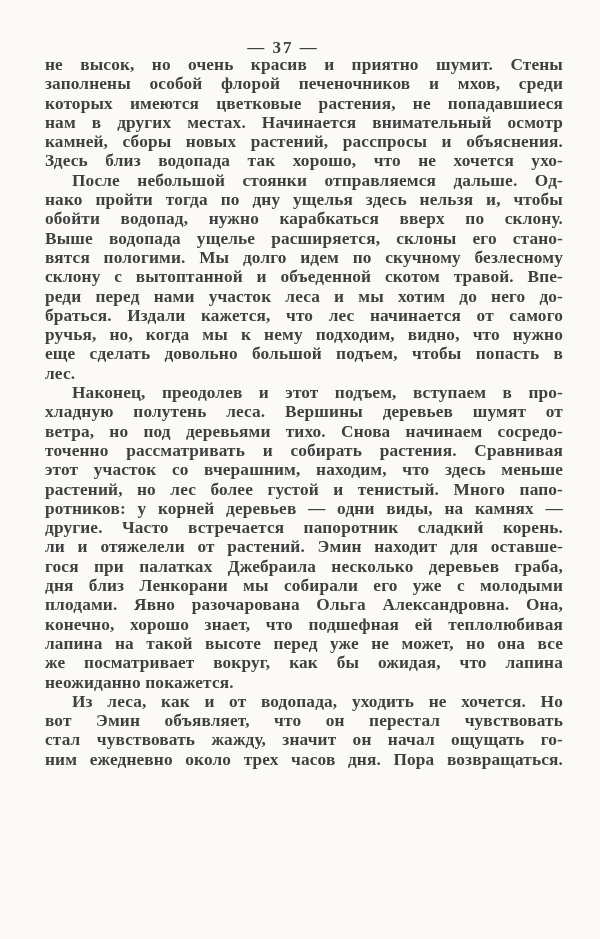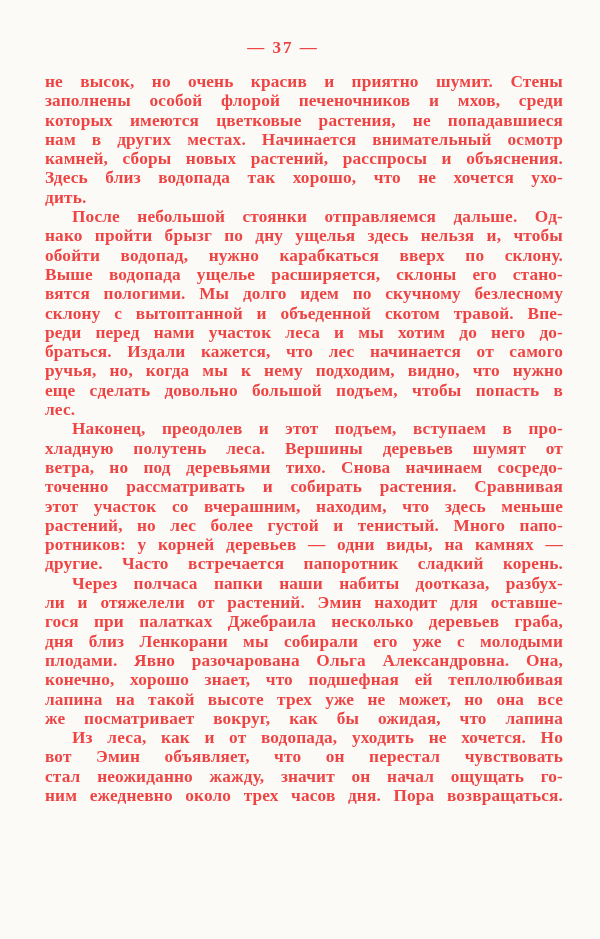--- a/index.html
+++ b/index.html
@@ -9,37 +9,37 @@
     height: 939px;
     background: #fbfaf6;
     overflow: hidden;
   }
   .page {
     position: absolute;
     left: 0; top: 0;
     width: 600px;
     height: 939px;
     background: #fbfaf6;
-    color: #ef4444;
+    color: #404040;
     font-family: "Liberation Serif", "DejaVu Serif", serif;
   }
   .pgnum {
     position: absolute;
     top: 38px;
     left: 24px;
     width: 518px;
     text-align: center;
     font-size: 17px;
     font-weight: 600;
     letter-spacing: 2px;
     white-space: nowrap;
   }
   .text {
     position: absolute;
-    top: 72px;
+    top: 55px;
     left: 45px;
     width: 518px;
     font-size: 17.3px;
     line-height: 19.3px;
     font-weight: 600;
     letter-spacing: 0.15px;
   }
   .ln {
     text-align: justify;
     text-align-last: justify;
@@ -63,46 +63,45 @@
 
 <div class="page">
   <div class="pgnum">— 37 —</div>
   <div class="text">
     <div class="ln">не высок, но очень красив и приятно шумит. Стены</div>
     <div class="ln">заполнены особой флорой печеночников и мхов, среди</div>
     <div class="ln">которых имеются цветковые растения, не попадавшиеся</div>
     <div class="ln">нам в других местах. Начинается внимательный осмотр</div>
     <div class="ln">камней, сборы новых растений, расспросы и объяснения.</div>
     <div class="ln">Здесь близ водопада так хорошо, что не хочется ухо-</div>
-    <div class="ln end">дить.</div>
     <div class="ln ind">После небольшой стоянки отправляемся дальше. Од-</div>
-    <div class="ln">нако пройти брызг по дну ущелья здесь нельзя и, чтобы</div>
+    <div class="ln">нако пройти тогда по дну ущелья здесь нельзя и, чтобы</div>
     <div class="ln">обойти водопад, нужно карабкаться вверх по склону.</div>
     <div class="ln">Выше водопада ущелье расширяется, склоны его стано-</div>
     <div class="ln">вятся пологими. Мы долго идем по скучному безлесному</div>
     <div class="ln">склону с вытоптанной и объеденной скотом травой. Впе-</div>
     <div class="ln">реди перед нами участок леса и мы хотим до него до-</div>
     <div class="ln">браться. Издали кажется, что лес начинается от самого</div>
     <div class="ln">ручья, но, когда мы к нему подходим, видно, что нужно</div>
     <div class="ln">еще сделать довольно большой подъем, чтобы попасть в</div>
     <div class="ln end">лес.</div>
     <div class="ln ind">Наконец, преодолев и этот подъем, вступаем в про-</div>
     <div class="ln">хладную полутень леса. Вершины деревьев шумят от</div>
     <div class="ln">ветра, но под деревьями тихо. Снова начинаем сосредо-</div>
     <div class="ln">точенно рассматривать и собирать растения. Сравнивая</div>
     <div class="ln">этот участок со вчерашним, находим, что здесь меньше</div>
     <div class="ln">растений, но лес более густой и тенистый. Много папо-</div>
     <div class="ln">ротников: у корней деревьев — одни виды, на камнях —</div>
     <div class="ln">другие. Часто встречается папоротник сладкий корень.</div>
-    <div class="ln ind">Через полчаса папки наши набиты доотказа, разбух-</div>
     <div class="ln">ли и отяжелели от растений. Эмин находит для оставше-</div>
     <div class="ln">гося при палатках Джебраила несколько деревьев граба,</div>
     <div class="ln">дня близ Ленкорани мы собирали его уже с молодыми</div>
     <div class="ln">плодами. Явно разочарована Ольга Александровна. Она,</div>
     <div class="ln">конечно, хорошо знает, что подшефная ей теплолюбивая</div>
-    <div class="ln">лапина на такой высоте трех уже не может, но она все</div>
+    <div class="ln">лапина на такой высоте перед уже не может, но она все</div>
     <div class="ln">же посматривает вокруг, как бы ожидая, что лапина</div>
+    <div class="ln end">неожиданно покажется.</div>
     <div class="ln ind">Из леса, как и от водопада, уходить не хочется. Но</div>
     <div class="ln">вот Эмин объявляет, что он перестал чувствовать</div>
-    <div class="ln">стал неожиданно жажду, значит он начал ощущать го-</div>
+    <div class="ln">стал чувствовать жажду, значит он начал ощущать го-</div>
     <div class="ln">ним ежедневно около трех часов дня. Пора возвращаться.</div>
   </div>
 </div>
 
 </body></html>

